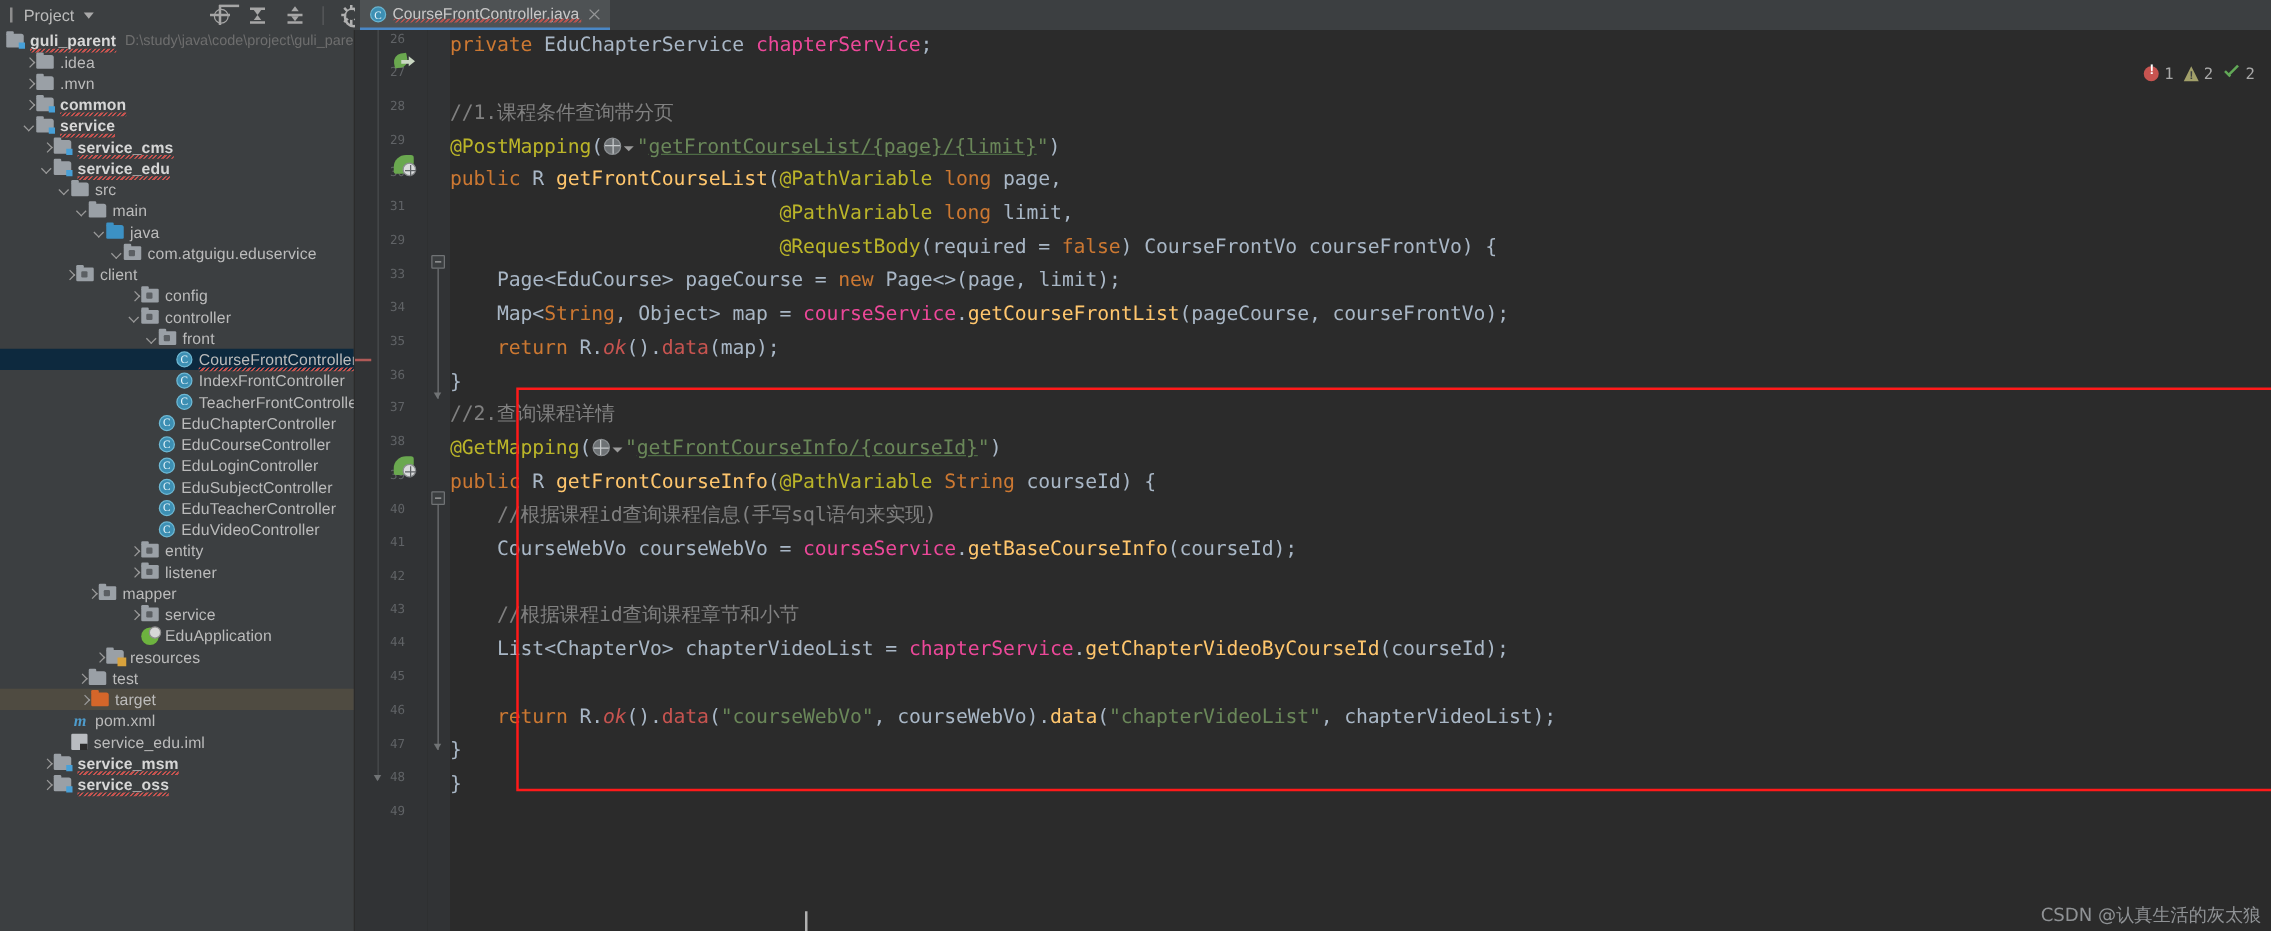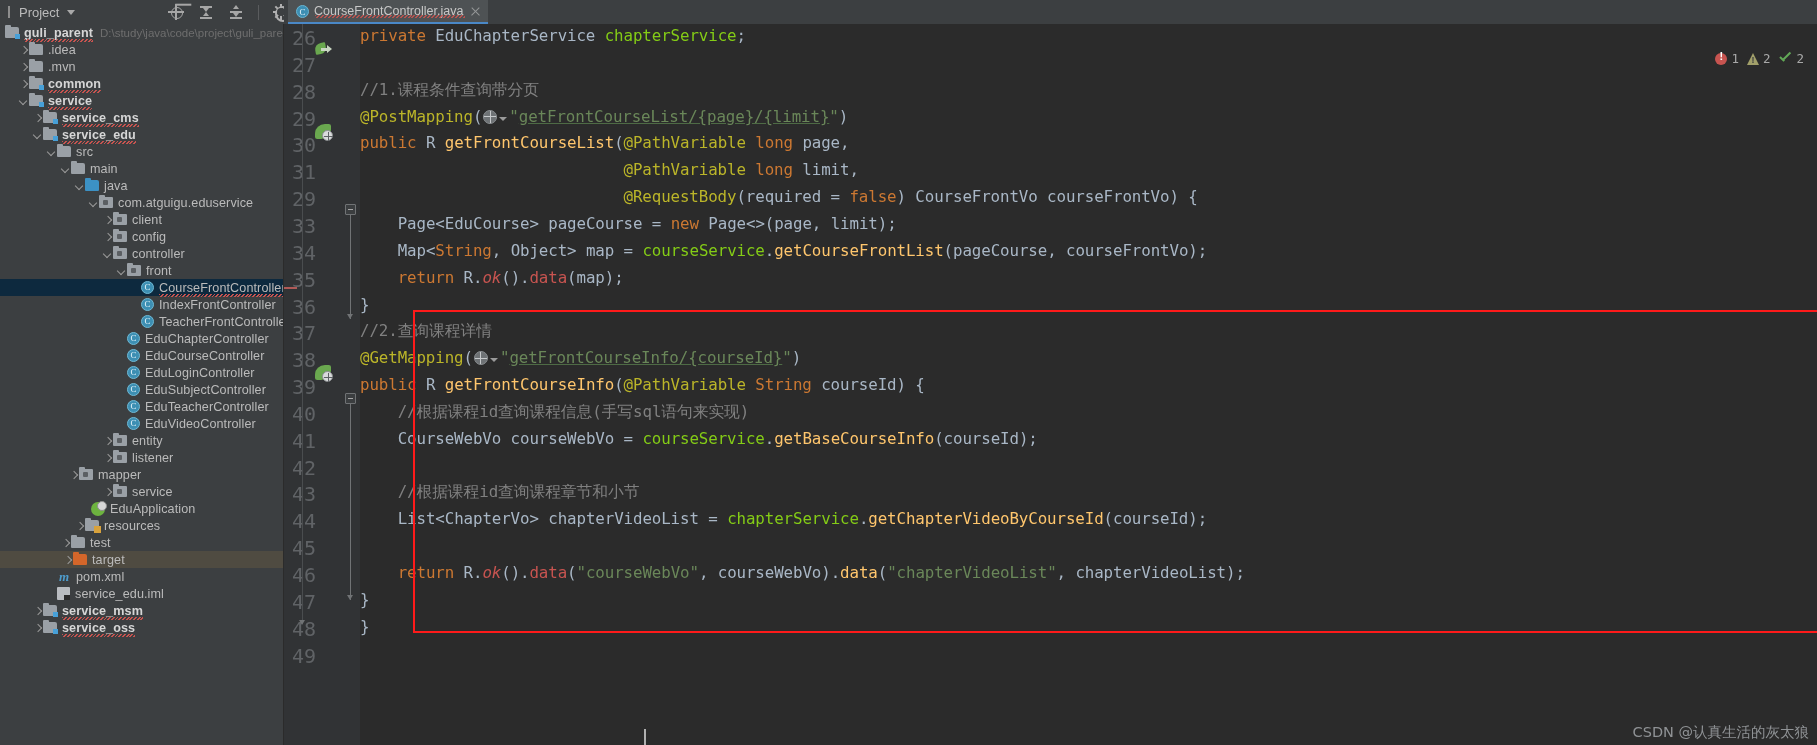--- a/index.html
+++ b/index.html
@@ -233,36 +233,36 @@
   .gutter-strip{
     position:absolute; left:48px; top:0; width:10px; height:100%; background:#313335;
   }
   .foldcol{
     position:absolute; left:58px; top:0; width:18px; height:100%; background:#313335;
   }
   .code-area{
     position:absolute; left:76px; top:0; right:0; bottom:0;
   }
   .ln{
-    position:absolute; right:8px; width:40px; text-align:center;
-    color:#606366; font-size:20px;
+    position:absolute; right:8px; width:40px; text-align:right;
+    color:#606366; font-size:10px;
     font-family:"DejaVu Sans Mono", monospace;
   }
   .cline{
     position:absolute; left:0; white-space:pre;
     font-family:"DejaVu Sans Mono", monospace; font-size:15.8px;
     letter-spacing:-0.1px;
   }
   .kw{ color:#cc7832; }
   .cmt{ color:#808080; }
   .anno{ color:#bbb529; }
   .str{ color:#6a8759; }
   .meth{ color:#ffc66d; }
   .methcall{ color:#c75450; }
-  .fieldc{ color:#84cc16; }
+  .fieldc{ color:#ec4899; }
   .plain{ color:#a9b7c6; }
   .italic{ font-style:italic; }
   .ustr{ color:#6a8759; text-decoration:underline; text-decoration-color:#4e6b45;text-align:right; }
 
   .globe{
     display:inline-block; width:14px;height:14px;border-radius:50%;
     background:#6e7275; border:1px solid #8b8f92; position:relative;
     vertical-align:-2px; margin:0 1px;
   }
   .globe::before{
@@ -477,21 +477,21 @@
         <div class="prow" style="padding-left:74px">
           <span class="arrow d"></span>
           <span class="fld src"></span>
           <span class="plabel">java</span>
         </div>
         <div class="prow" style="padding-left:88px">
           <span class="arrow d"></span>
           <span class="pkg"></span>
           <span class="plabel">com.atguigu.eduservice</span>
         </div>
-        <div class="prow" style="padding-left:102px">
+        <div class="prow" style="padding-left:50px">
           <span class="arrow r"></span>
           <span class="pkg"></span>
           <span class="plabel">client</span>
         </div>
         <div class="prow" style="padding-left:102px">
           <span class="arrow r"></span>
           <span class="pkg"></span>
           <span class="plabel">config</span>
         </div>
         <div class="prow" style="padding-left:102px">
@@ -562,21 +562,21 @@
         <div class="prow" style="padding-left:68px">
           <span class="arrow r"></span>
           <span class="pkg"></span>
           <span class="plabel">mapper</span>
         </div>
         <div class="prow" style="padding-left:102px">
           <span class="arrow r"></span>
           <span class="pkg"></span>
           <span class="plabel">service</span>
         </div>
-        <div class="prow" style="padding-left:80px">
+        <div class="prow" style="padding-left:102px">
           <span class="arrow"></span>
           <span class="springico"></span>
           <span class="plabel">EduApplication</span>
         </div>
         <div class="prow" style="padding-left:74px">
           <span class="arrow r"></span>
           <span class="fld res"></span>
           <span class="plabel">resources</span>
         </div>
         <div class="prow" style="padding-left:60px">

